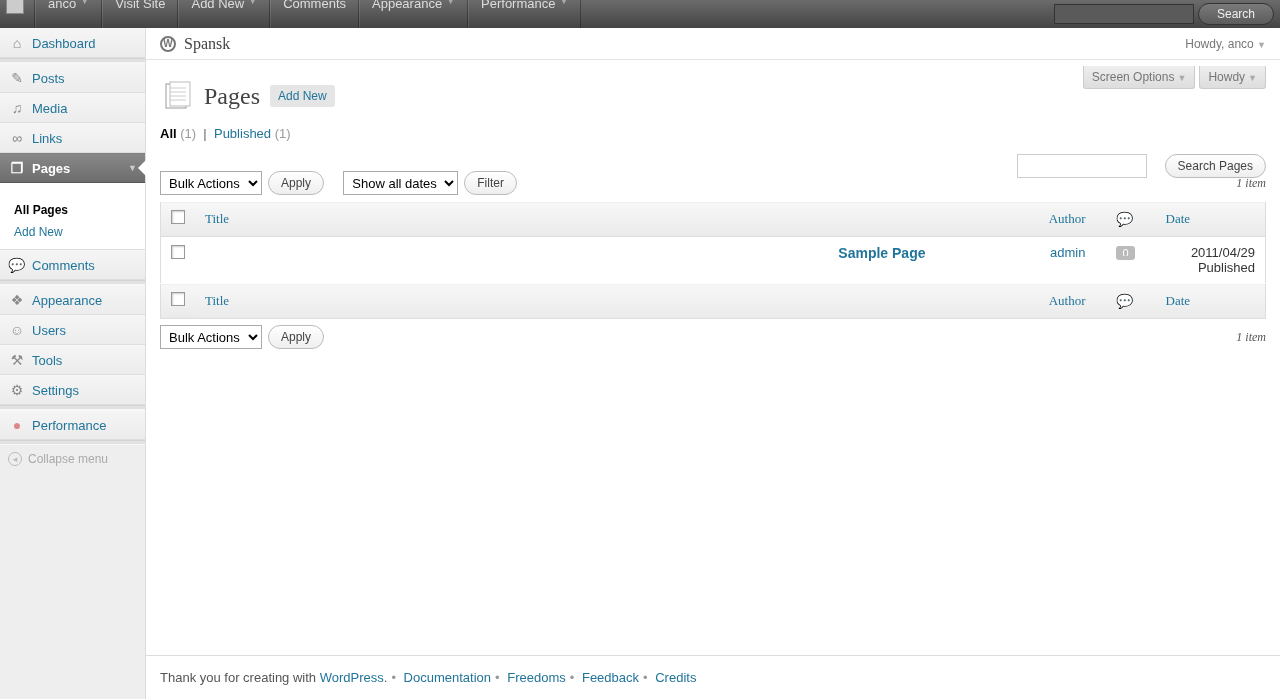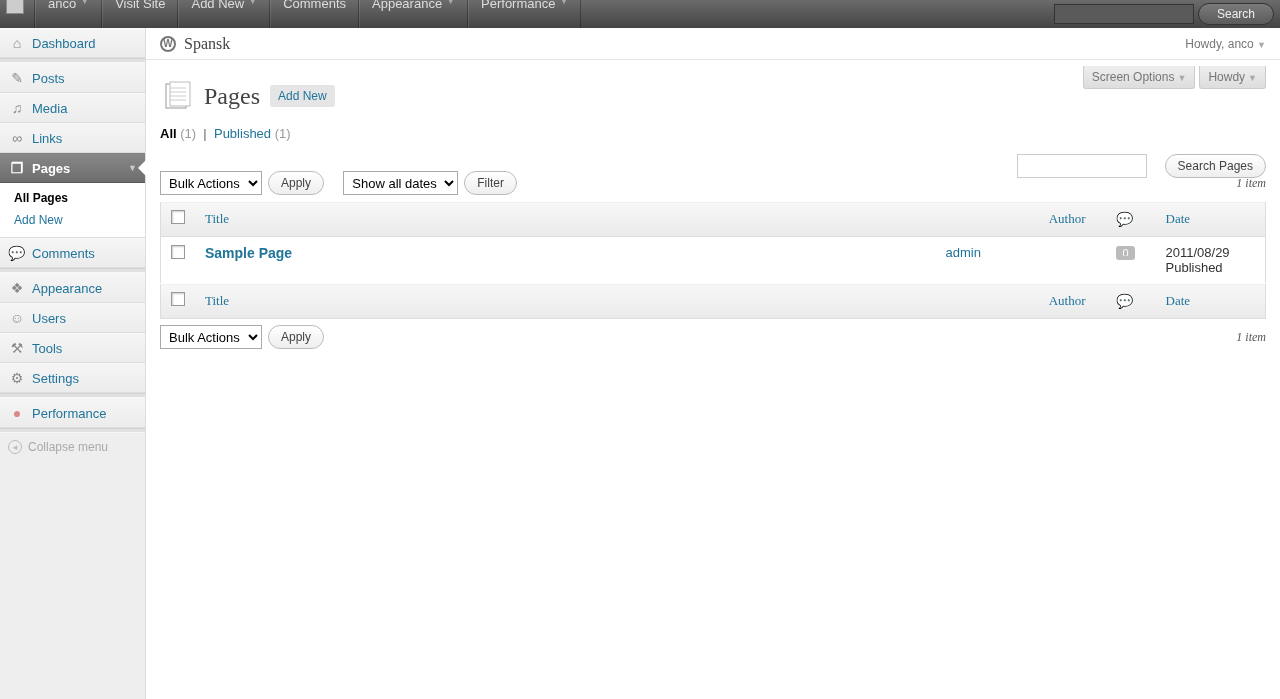--- a/index.html
+++ b/index.html
@@ -21,21 +21,21 @@
 .sidebar { width:146px; background:#eee; border-right:1px solid #ddd; }
 .main { flex:1; background:#fff; display:flex; flex-direction:column; }
 
 
 .menu-item { display:flex; align-items:center; height:30px; padding:0 8px; cursor:pointer; color:#21759b; font-size:13px; border-top:1px solid #f7f7f7; border-bottom:1px solid #ddd; background:linear-gradient(#f5f5f5,#ececec); }
 .menu-item .icn { width:18px; height:16px; margin-right:6px; display:inline-flex; align-items:center; justify-content:center; color:#888; font-size:14px; }
 .menu-item.current { background:linear-gradient(#888,#6d6d6d); color:#fff; font-weight:bold; position:relative; border-top:1px solid #808080; border-bottom:1px solid #555;}
 .menu-item.current .icn { color:#fff; }
 .menu-item.current::after { content:""; position:absolute; right:-1px; top:50%; transform:translateY(-50%); border:8px solid transparent; border-right-color:#fff; }
 .menu-item.current .expander { margin-left:auto; font-size:9px; color:#ccc; }
-.submenu { background:#fff; padding:4px 0 6px; border-bottom:1px solid #ddd;}
+.submenu { background:#fff; padding:16px 0 6px; border-bottom:1px solid #ddd;}
 .submenu .sub-item { display:block; padding:4px 10px 4px 14px; font-size:12px; cursor:pointer; color:#21759b; }
 .submenu .sub-item.current { color:#000; font-weight:bold; }
 .menu-sep { height:5px; background:#e1e1e1; border-top:1px solid #d4d4d4; border-bottom:1px solid #f7f7f7;}
 .collapse { display:flex; align-items:center; height:28px; padding:0 8px; color:#aaa; font-size:12px; cursor:pointer;}
 .collapse .circ { width:14px; height:14px; border:1px solid #bbb; border-radius:50%; margin-right:6px; display:flex; align-items:center; justify-content:center; font-size:9px; color:#bbb;}
 
 
 .header-row { height:32px; display:flex; align-items:center; padding:0 14px; background:#fff; border-bottom:1px solid #e5e5e5; font-family:Georgia,serif;}
 .header-row .wp-logo { width:16px; height:16px; border:2px solid #777; border-radius:50%; margin-right:8px; color:#777; font-size:10px; display:flex; align-items:center; justify-content:center; font-family:Arial; font-weight:bold;}
 .header-row .site-title { font-size:16px; color:#444; }
@@ -64,21 +64,21 @@
 .tablenav select { height:24px; border:1px solid #aaa; background:#fff; font-size:13px; padding:0 4px;}
 .tablenav .right { margin-left:auto; font-style:italic; color:#555; font-size:12px; font-family:Georgia,serif;}
 
 table.wp-list { width:100%; border-collapse:collapse; border:1px solid #ddd; }
 table.wp-list th, table.wp-list td { text-align:left; padding:8px 10px; font-size:13px; }
 table.wp-list thead th, table.wp-list tfoot th { background:linear-gradient(#f7f7f7,#eaeaea); border-top:1px solid #fff; border-bottom:1px solid #ddd; font-weight:normal; font-family:Georgia,serif; color:#21759b; }
 table.wp-list thead th.cb, table.wp-list tfoot th.cb { width:28px; }
 table.wp-list th.author { width:160px;text-align:right;}
 table.wp-list th.comments { width:60px; text-align:center;}
 table.wp-list th.date { width:110px;}
-table.wp-list td { border-top:1px solid #eee; vertical-align:top;}
+table.wp-list td { border-top:1px solid #eee; vertical-align:top;text-align:right;}
 .cbx { width:14px; height:14px; border:1px solid #999; display:inline-block; background:#fff; box-shadow:inset 1px 1px 2px rgba(0,0,0,.2);}
 .row-title { color:#21759b; font-weight:bold; font-size:14px;}
 .comment-bubble { display:inline-block; background:#bbb; color:#fff; font-size:11px; padding:1px 6px; border-radius:3px; position:relative;}
 .comment-bubble::after{content:"";position:absolute;left:5px;bottom:-4px;border:4px solid transparent;border-top-color:#bbb;}
 .comment-header-icon { color:#444; font-size:14px;}
 
 .tablenav.bottom { margin-top:6px; }
 
 .footer { padding:14px; border-top:1px solid #ddd; color:#555; font-size:13px; margin-top:auto;}
 .footer .sep { color:#999; margin:0 4px;}
@@ -231,35 +231,42 @@
           <th class="comments"><span class="comment-header-icon">💬</span></th>
           <th class="date">Date</th>
         </tr>
           </thead>
         <tbody>
           <tr>
             <td><span class="cbx"></span></td>
             <td><a class="row-title">Sample Page</a></td>
             <td><a>admin</a></td>
             <td style="text-align:center;"><span class="comment-bubble">0</span></td>
-            <td><span>2011/08/29</span><br><span>Published</span></td>
+            <td><span>2011/04/29</span><br><span>Published</span></td>
           </tr>
         </tbody>
         <tfoot>
             <tr>
           <th class="cb"><span class="cbx"></span></th>
           <th>Title</th>
           <th class="author">Author</th>
           <th class="comments"><span class="comment-header-icon">💬</span></th>
           <th class="date">Date</th>
         </tr>
           </tfoot>
       </table>
 
       <div class="tablenav bottom">
         <select><option>Bulk Actions</option></select>
         <button class="wp-btn">Apply</button>
         <span class="right">1 item</span>
       </div>
     </div>
 
+    <div class="footer">
+      <span>Thank you for creating with </span><a>WordPress</a>.<span class="sep">•</span>
+      <a>Documentation</a><span class="sep">•</span>
+      <a>Freedoms</a><span class="sep">•</span>
+      <a>Feedback</a><span class="sep">•</span>
+      <a>Credits</a>
+    </div>
   </div>
 </div>
 
 </body></html>

